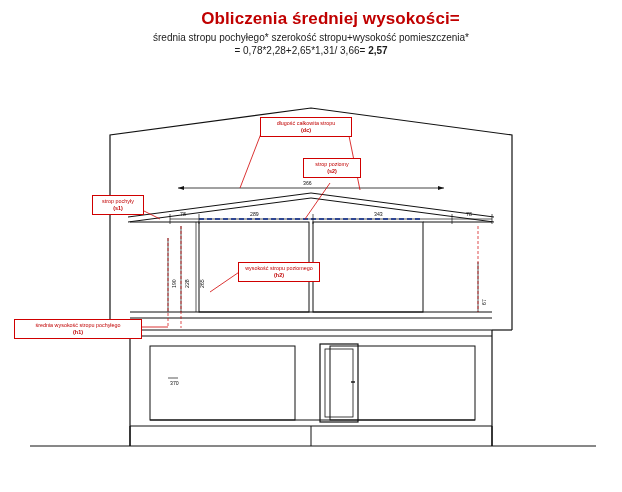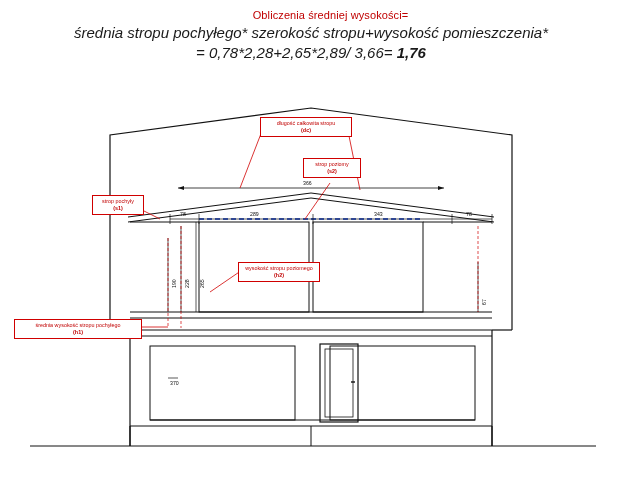--- a/index.html
+++ b/index.html
@@ -23,31 +23,30 @@
   .formula {
     position: absolute;
     left: 0;
     top: 8px;
     width: 622px;
     text-align: center;
     line-height: 1.35;
   }
   .formula .line1 {
     color: #c00000;
-    font-weight: normal;
-    font-size: 11px;
+    font-weight: bold;
+    font-size: 17px;
     letter-spacing: 0.1px;
     margin-left: 39px;
   }
   .formula .line2,
   .formula .line3,
   .formula .line4 {
     color: #1a1a1a;
-    font-size: 15px;
-    font-style: italic;
+    font-size: 10px;
   }
   .formula .line4 b {
     font-weight: bold;
   }
   svg#drawing {
     position: absolute;
     left: 0;
     top: 0;
   }
   .callout {
@@ -78,21 +77,21 @@
   }
 </style>
 </head>
 <body>
 
 <div id="stage">
 
   <div class="formula">
     <div class="line1">Obliczenia średniej wysokości=</div>
     <div class="line2">średnia stropu pochyłego* szerokość stropu+wysokość  pomieszczenia*</div>
-    <div class="line4"><span>= 0,78*2,28+2,65*2,89/ 3,66= </span><b>1,76</b></div>
+    <div class="line4"><span>= 0,78*2,28+2,65*1,31/ 3,66= </span><b>2,57</b></div>
   </div>
 
   <svg id="drawing" width="622" height="492" viewBox="0 0 622 492">
 
     <line x1="30" y1="446" x2="596" y2="446" stroke="#111" stroke-width="1"></line>
 
     <polyline points="110,218 110,135 311,108 512,135 512,218" fill="none" stroke="#111" stroke-width="1.2"></polyline>
 
     <line x1="110" y1="218" x2="110" y2="330" stroke="#111" stroke-width="1.2"></line>
     <line x1="512" y1="218" x2="512" y2="330" stroke="#111" stroke-width="1.2"></line>

